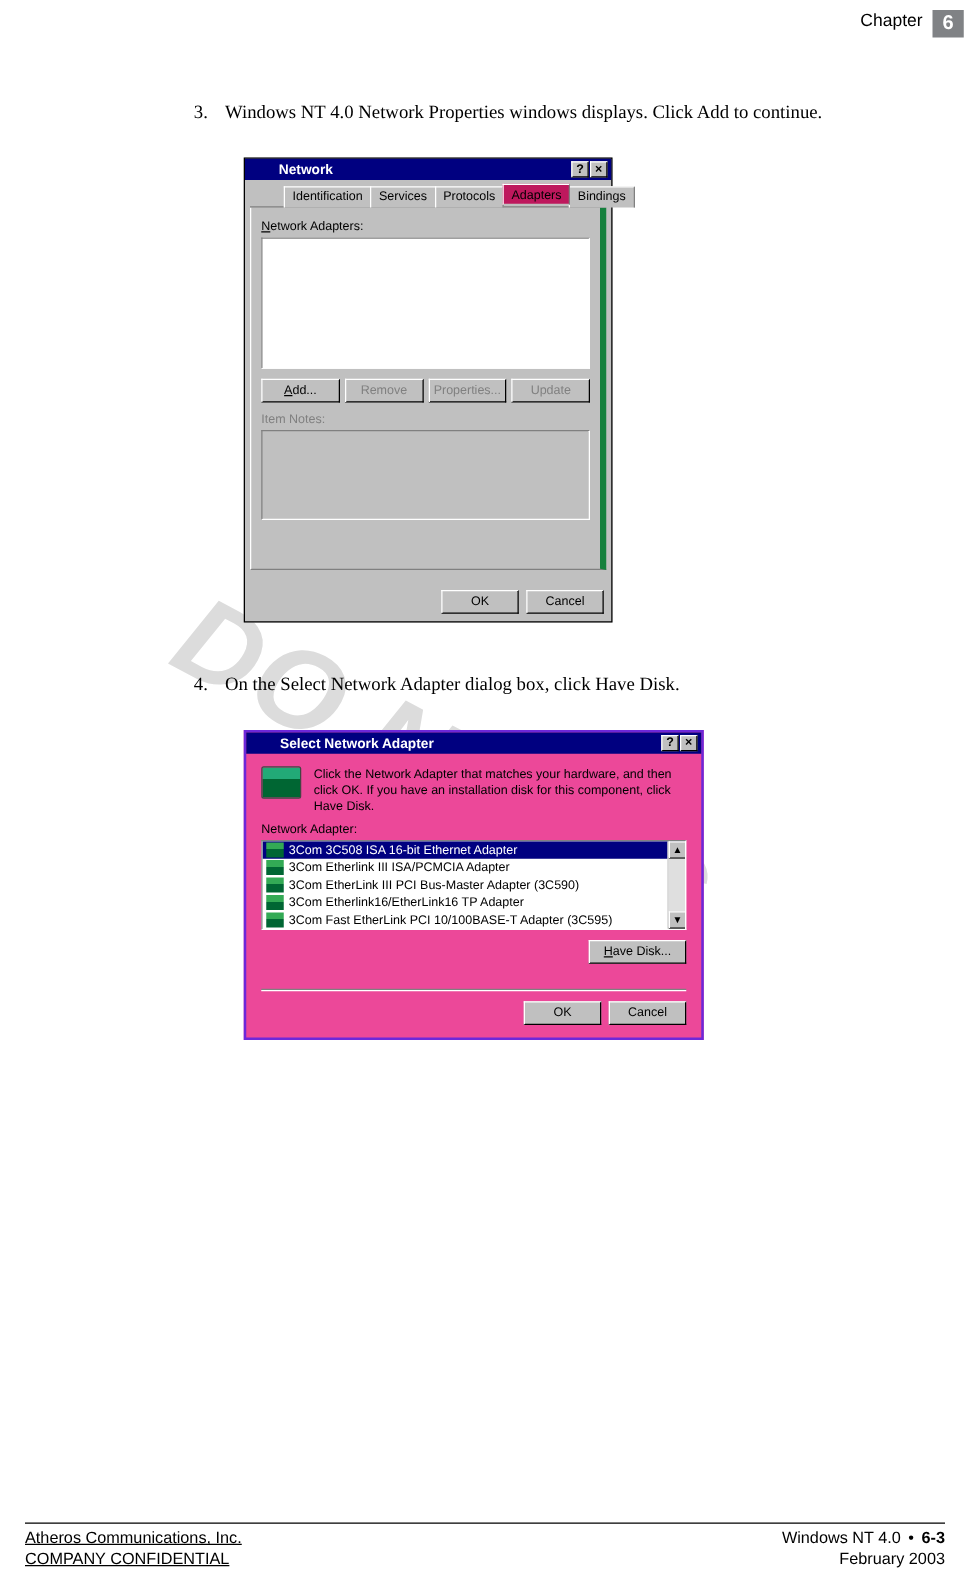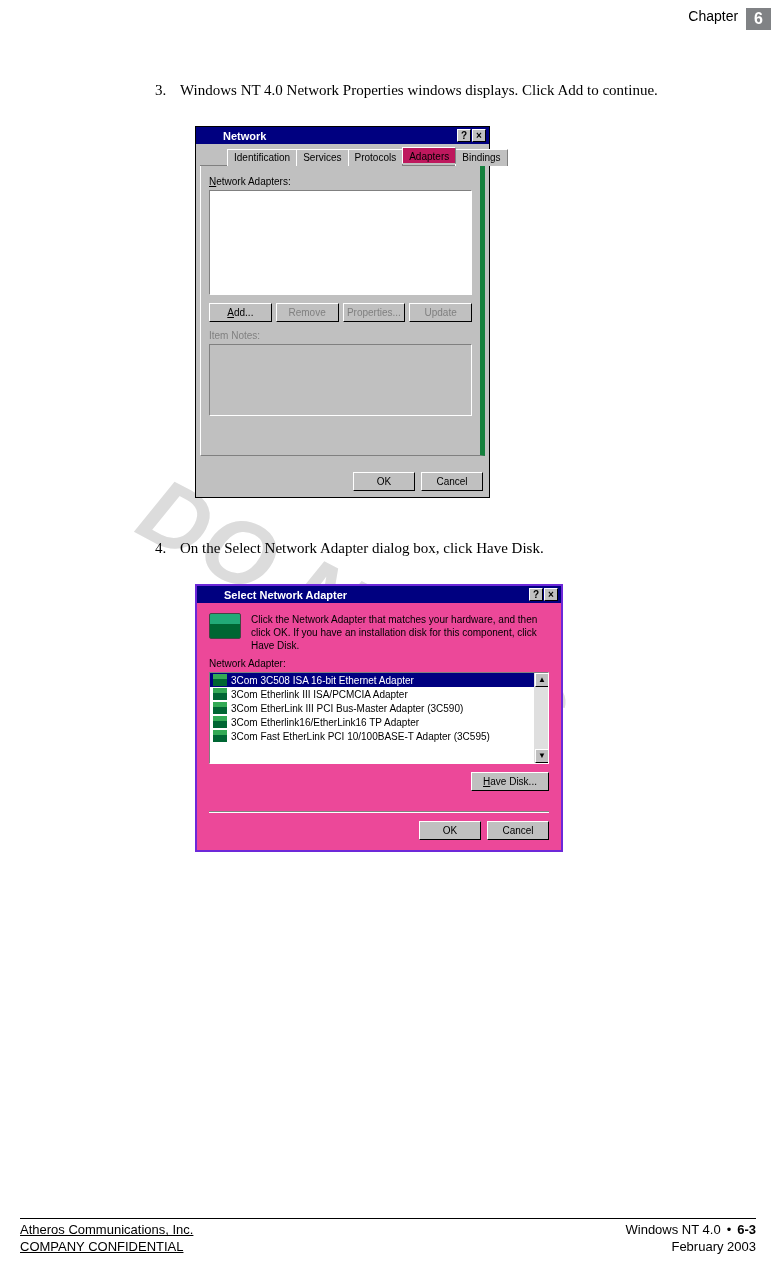--- a/index.html
+++ b/index.html
@@ -167,21 +167,21 @@
     flex-shrink: 0;
   }
   .d2-desc { font-family: Arial, sans-serif; font-size: 10px; line-height: 1.3; flex: 1; }
   .d2-body { padding: 0 12px 10px; }
   .adapterlist {
     background: #fff;
     border-top: 1px solid #808080;
     border-left: 1px solid #808080;
     border-right: 1px solid #fff;
     border-bottom: 1px solid #fff;
-    height: 92px;
+    height: 72px;
     overflow: hidden;
     font-family: Arial, sans-serif;
     font-size: 10px;
     position: relative;
   }
   .adapterlist .row { display: flex; align-items: center; padding: 1px 3px; gap: 4px; }
   .adapterlist .row.sel { background: #000080; color: #fff; }
   .card-icon {
     width: 14px; height: 12px;
     background: linear-gradient(#3a5 45%, #063 45%);

